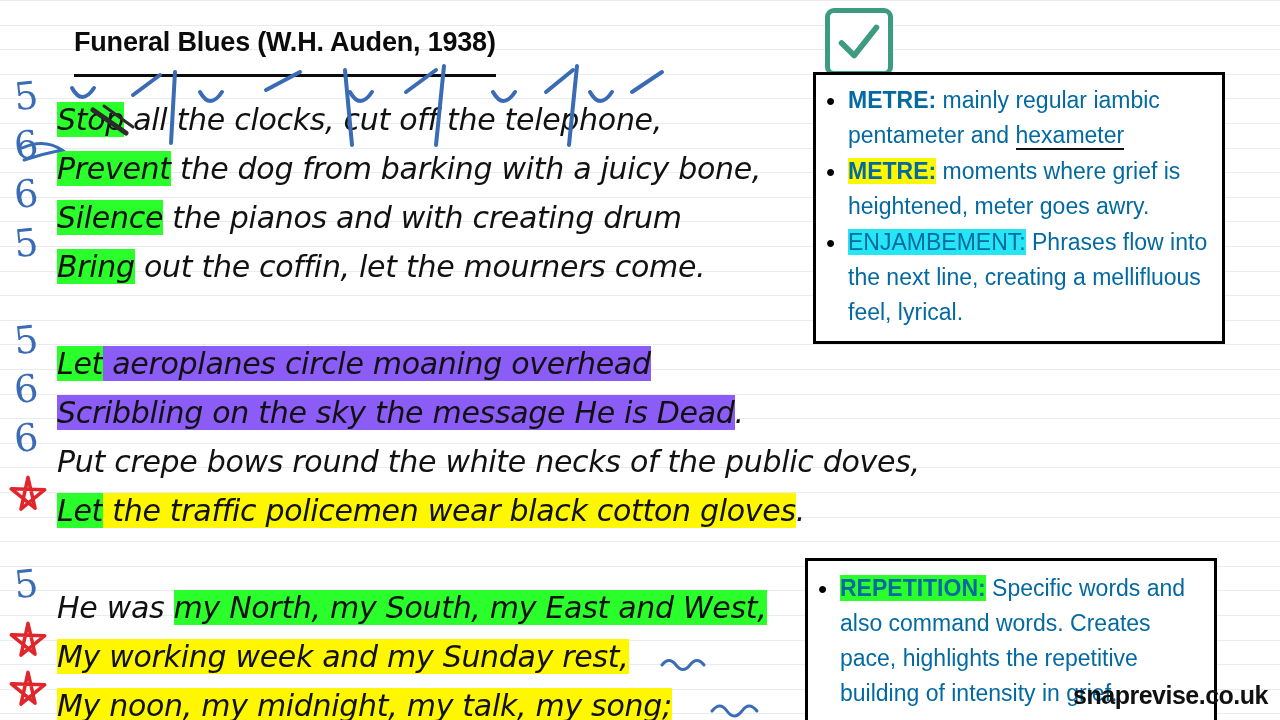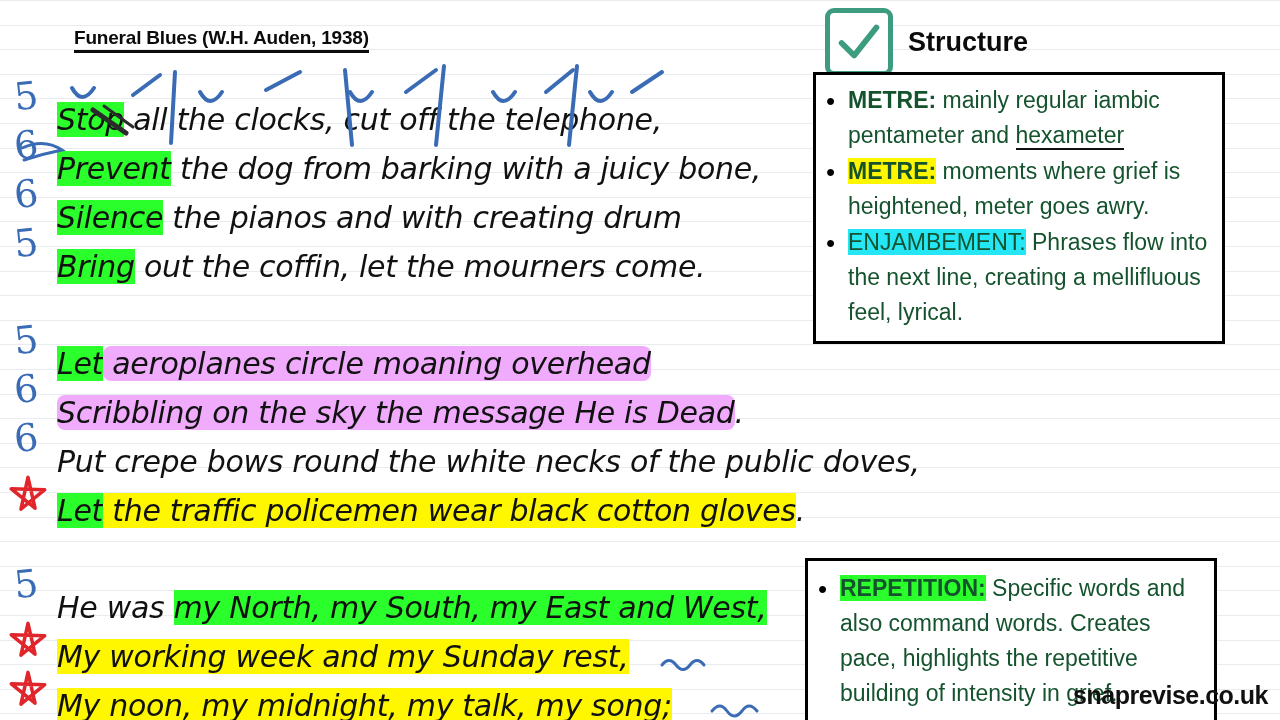--- a/index.html
+++ b/index.html
@@ -15,36 +15,36 @@
       to bottom,
       #e9ecef 0px, #e9ecef 1px,
       rgba(255,255,255,0) 1px, rgba(255,255,255,0) 24.6px);
     pointer-events:none;z-index:0;
   }
   #page{position:absolute;inset:0;z-index:2;}
 
   
   .title{
     position:absolute;left:74px;top:27px;
-    font-size:19px;font-weight:bold;color:#0b0b0b;
+    font-size:27px;font-weight:bold;color:#0b0b0b;
     letter-spacing:-0.2px;
-    border-bottom:3px solid #0b0b0b;padding-bottom:1px;
+    border-bottom:3px solid #0b0b0b;padding-bottom:16px;
     white-space:nowrap;
   }
 
   
   .poem-line{
     position:absolute;
     font-family:"DejaVu Sans",sans-serif;
     font-style:italic;font-size:30px;color:#111;
     white-space:nowrap;letter-spacing:-0.3px;
   }
   .poem-line .hl-green{background:#2bff2b;}
   .poem-line .hl-yellow{background:#fff700;}
-  .poem-line .hl-cyan{background:#f0abfc;border-radius:8px;}
+  .poem-line .hl-cyan{background:#8b5cf6;}
 
   
   .count{
     position:absolute;
     font-family:"DejaVu Serif",serif;
     font-size:38px;color:#3a6bb5;
     transform:rotate(-6deg);
     user-select:none;
   }
 
@@ -70,21 +70,21 @@
   }
   #structure-box{left:813px;top:72px;width:412px;height:272px;padding:8px 10px 0 10px;}
   #repetition-box{left:805px;top:558px;width:412px;height:170px;padding:10px 10px 0 10px;}
 
   .bullet-row{display:flex;align-items:flex-start;margin-bottom:1px;}
   .bullet{
     font-size:26px;line-height:36px;color:#000;width:22px;flex:none;
     text-align:left;
   }
   .bullet-text{
-    font-size:23px;line-height:35px;color:#14532d;
+    font-size:23px;line-height:35px;color:#0369a1;
     font-family:"Liberation Sans",sans-serif;
   }
   .k-plain{font-weight:bold;}
   .k-yellow{font-weight:bold;background:#fff700;}
   .k-cyan{font-weight:normal;background:#25e6f5;}
   .k-green{font-weight:bold;background:#2bff2b;}
   .ul-hex{border-bottom:2px solid #111;}
 
   .watermark{
     position:absolute;right:12px;bottom:10px;
@@ -162,21 +162,20 @@
       <path d="M93,110 L126,133" stroke="#2b2b2b" stroke-width="5"></path>
       <path d="M104,106 L133,127" stroke="#2b2b2b" stroke-width="3"></path>
     </g>
   </svg>
 
   <div class="check-badge">
     <svg viewBox="0 0 60 60" width="58" height="58">
       <path d="M12,31 L25,44 L48,15" fill="none" stroke="#3d9b80" stroke-width="6" stroke-linecap="round" stroke-linejoin="round"></path>
     </svg>
   </div>
-  <div class="struct-title">Structure</div>
 
   <div class="note-box" id="structure-box">
     <div class="bullet-row">
       <span class="bullet">•</span>
       <span class="bullet-text"><span class="k-plain">METRE:</span><span> mainly regular iambic pentameter and <span class="ul-hex">hexameter</span></span></span>
     </div>
     <div class="bullet-row">
       <span class="bullet">•</span>
       <span class="bullet-text"><span class="k-yellow">METRE:</span><span> moments where grief is heightened, meter goes awry.</span></span>
     </div>

